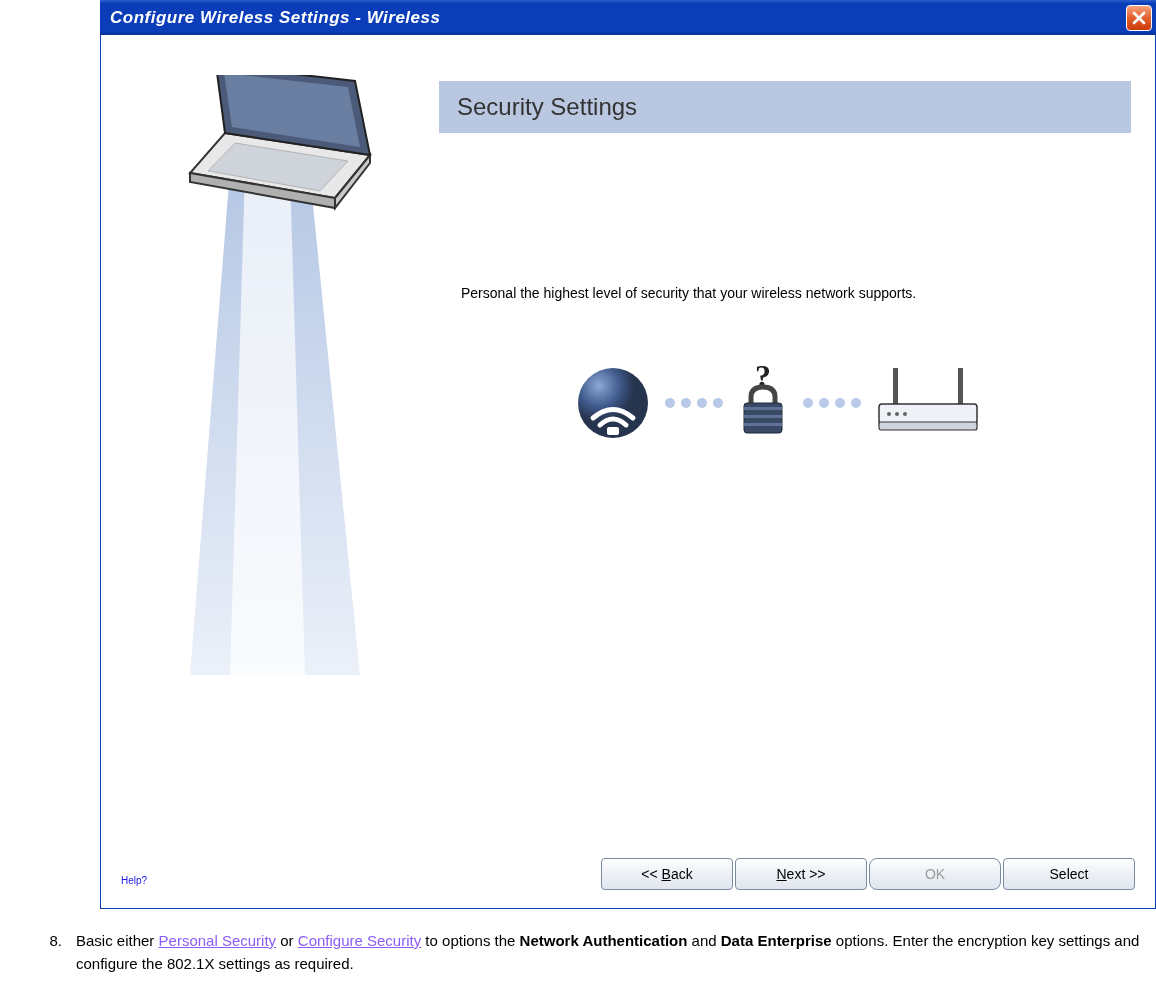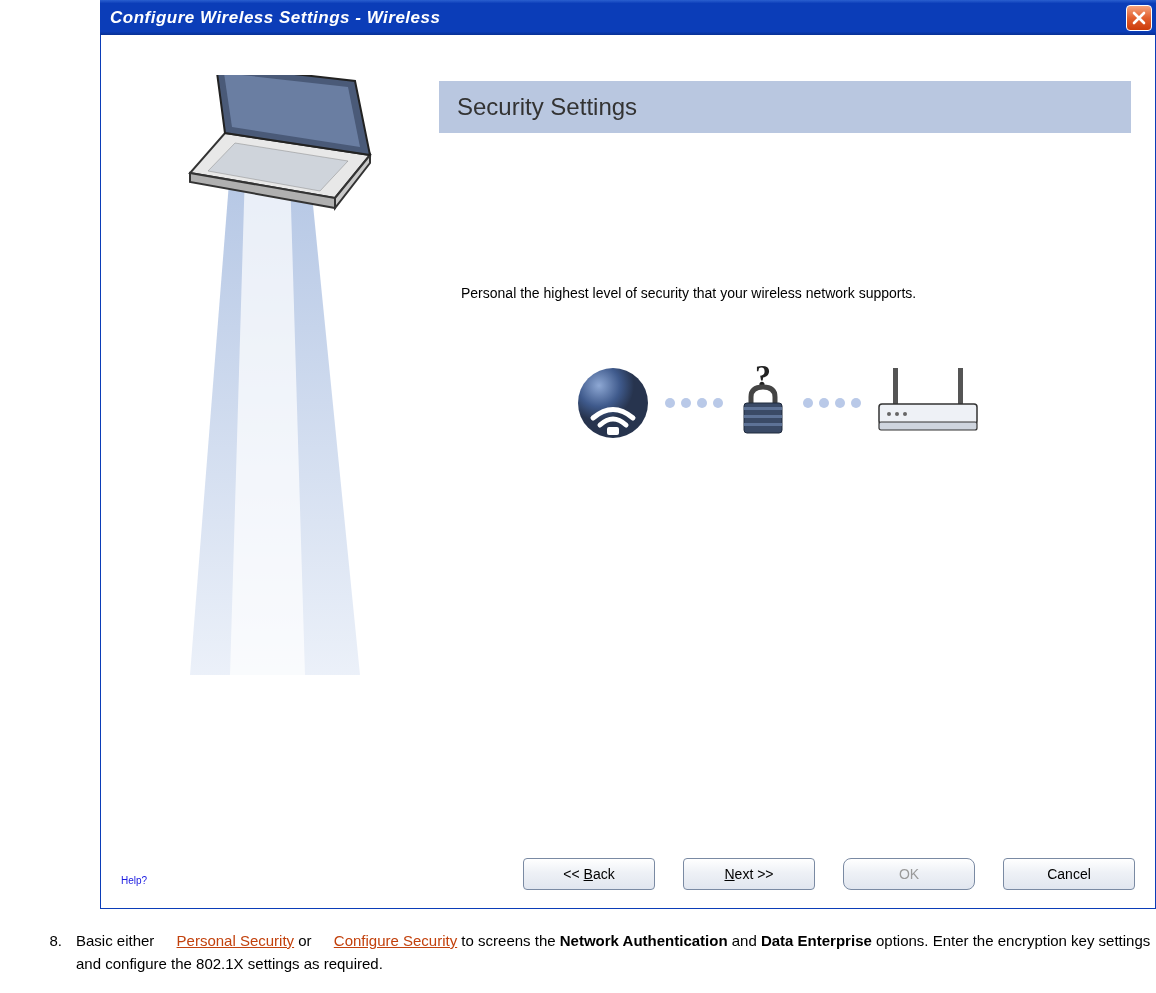--- a/index.html
+++ b/index.html
@@ -99,21 +99,21 @@
       width: 10px; height: 10px;
       border-radius: 50%;
       background: #b9c9e8;
     }
     .result-text { line-height: 1.4; }
     .button-row {
       position: absolute;
       bottom: 18px;
       right: 20px;
       display: flex;
-      gap: 28px;
+      gap: 2px;
       align-items: center;
     }
     .help-link {
       position: absolute;
       bottom: 22px;
       left: 20px;
       color: #1a1ae0;
       cursor: pointer;
       font-size: 10px;
     }
@@ -138,21 +138,21 @@
       font-size: 15px;
       line-height: 1.55;
       display: flex;
     }
     .instruction-num {
       width: 36px;
       text-align: right;
       padding-right: 14px;
     }
     .instruction-text { flex: 1; }
-    .doc-link { color: #c2410c; text-decoration: underline; cursor: pointer; margin-left: 18px; }
+    .doc-link { color: #8b5cf6; text-decoration: underline; cursor: pointer; }
     .bold { font-weight: bold; margin-top: 36px; }
   </style>
 </head>
 <body>
 
 <div class="dialog-container">
   <div class="titlebar">
     <span class="titlebar-text">Configure Wireless Settings  -  Wireless</span>
     <div class="close-btn">
       <svg viewBox="0 0 14 14">
@@ -250,23 +250,23 @@
     <span class="help-link">Help?</span>
 
     <div class="button-row">
       <button class="win-btn">
         <span>&lt;&lt; </span><span class="underline-accesskey">B</span><span>ack</span>
       </button>
       <button class="win-btn">
         <span class="underline-accesskey">N</span><span>ext &gt;&gt;</span>
       </button>
       <button class="win-btn disabled">OK</button>
-      <button class="win-btn">Cancel</button>
+      <button class="win-btn">Select</button>
     </div>
   </div>
 </div>
 
 <div class="instruction-block">
   <div class="instruction-num">8.</div>
   <div class="instruction-text">
-    <span>Basic either </span><a class="doc-link">Personal Security</a><span> or </span><a class="doc-link">Configure Security</a><span> to screens the </span><span class="bold">Network Authentication</span><span> and </span><span class="bold">Data Enterprise</span><span> options. Enter the encryption key settings and configure the 802.1X settings as required.</span>
+    <span>Basic either </span><a class="doc-link">Personal Security</a><span> or </span><a class="doc-link">Configure Security</a><span> to options the </span><span class="bold">Network Authentication</span><span> and </span><span class="bold">Data Enterprise</span><span> options. Enter the encryption key settings and configure the 802.1X settings as required.</span>
   </div>
 </div>
 
 </body></html>

